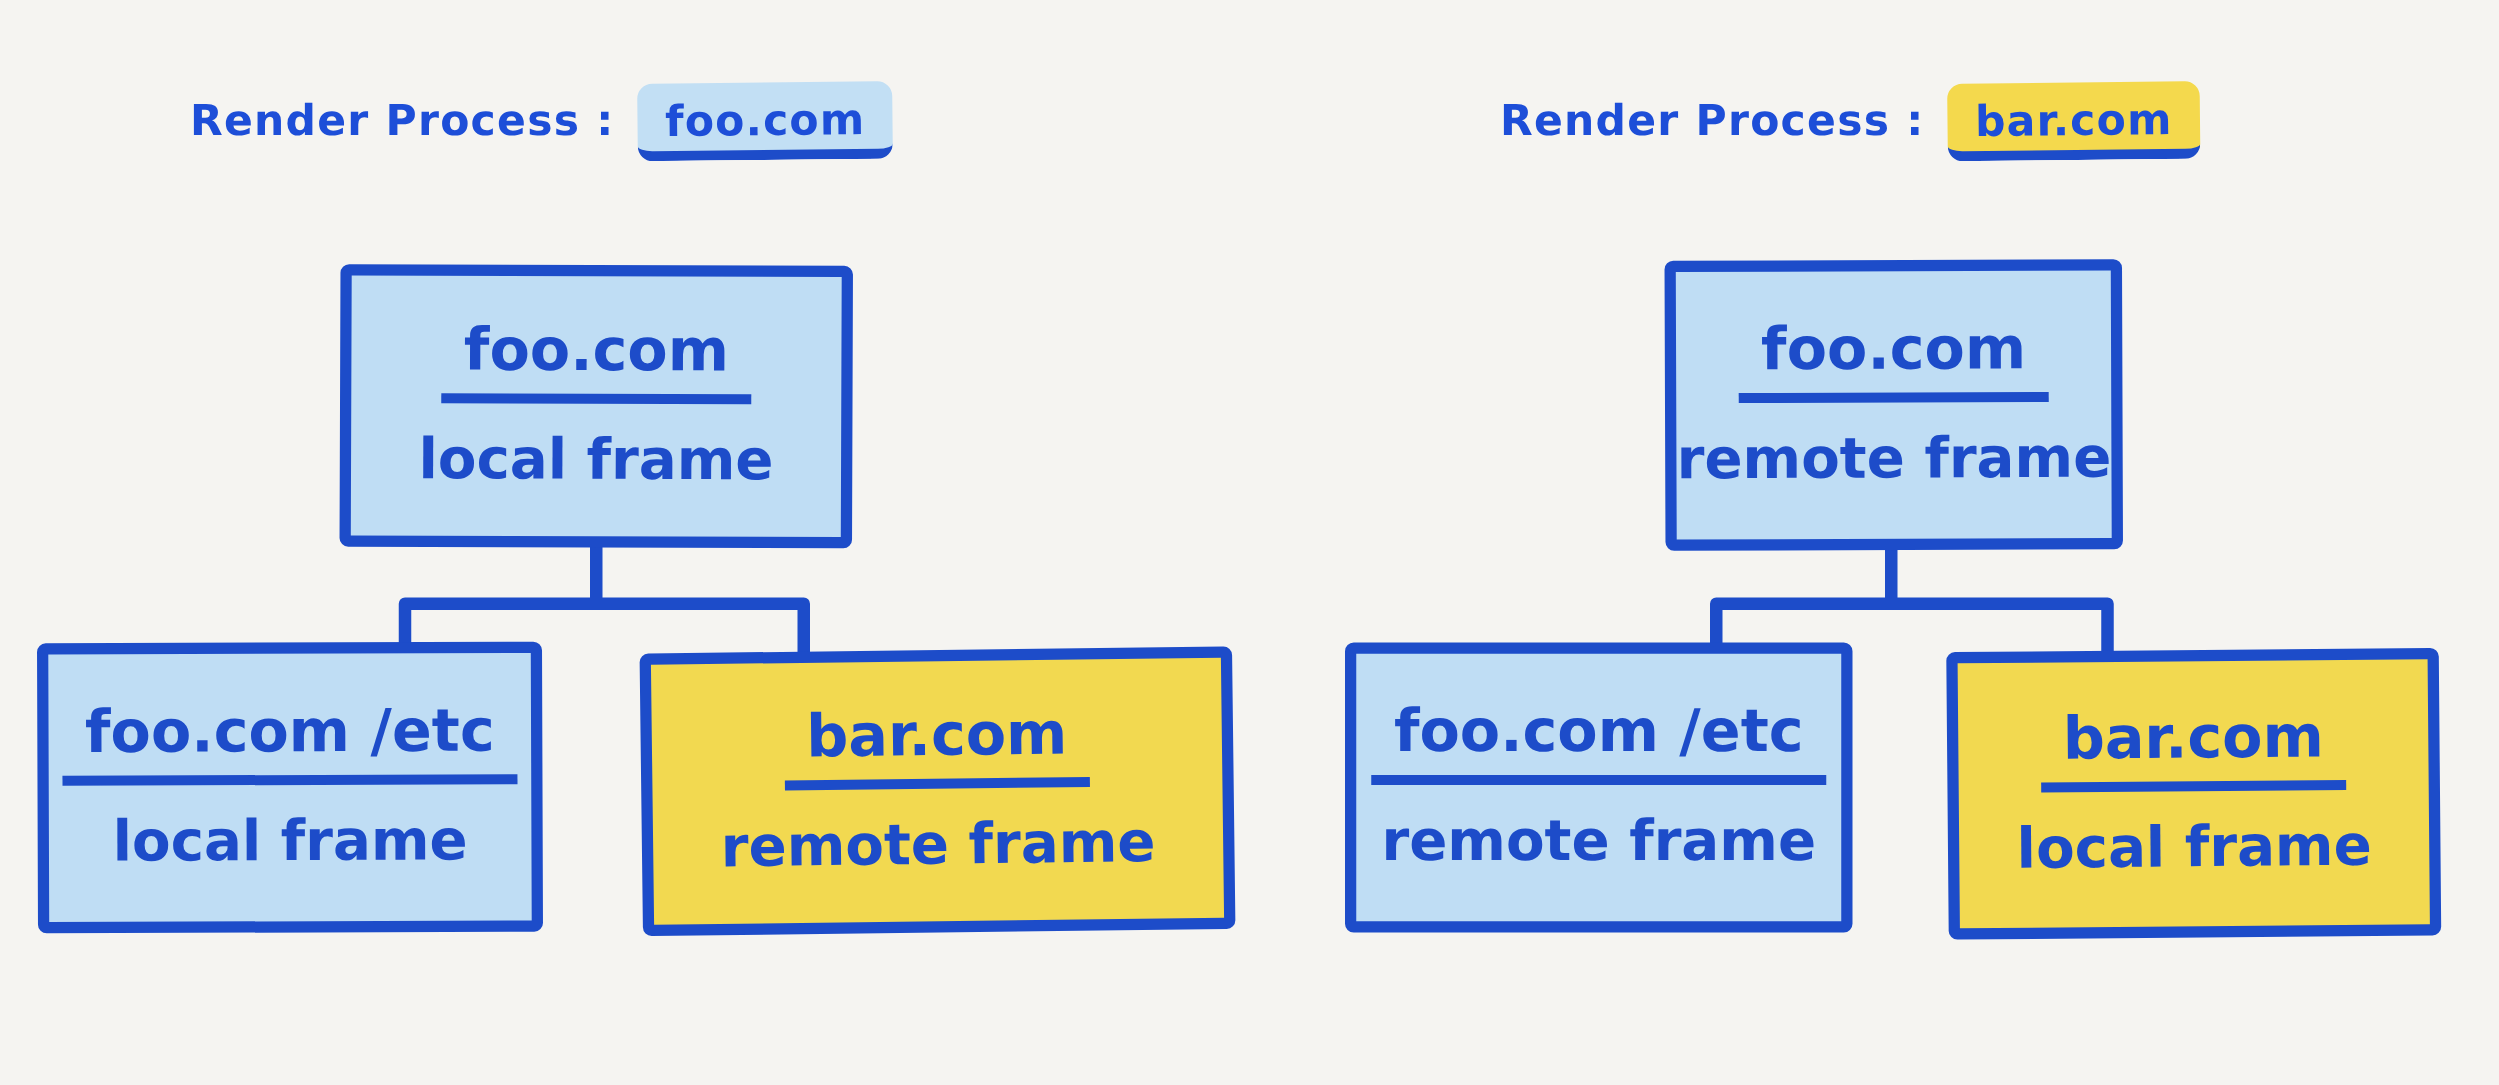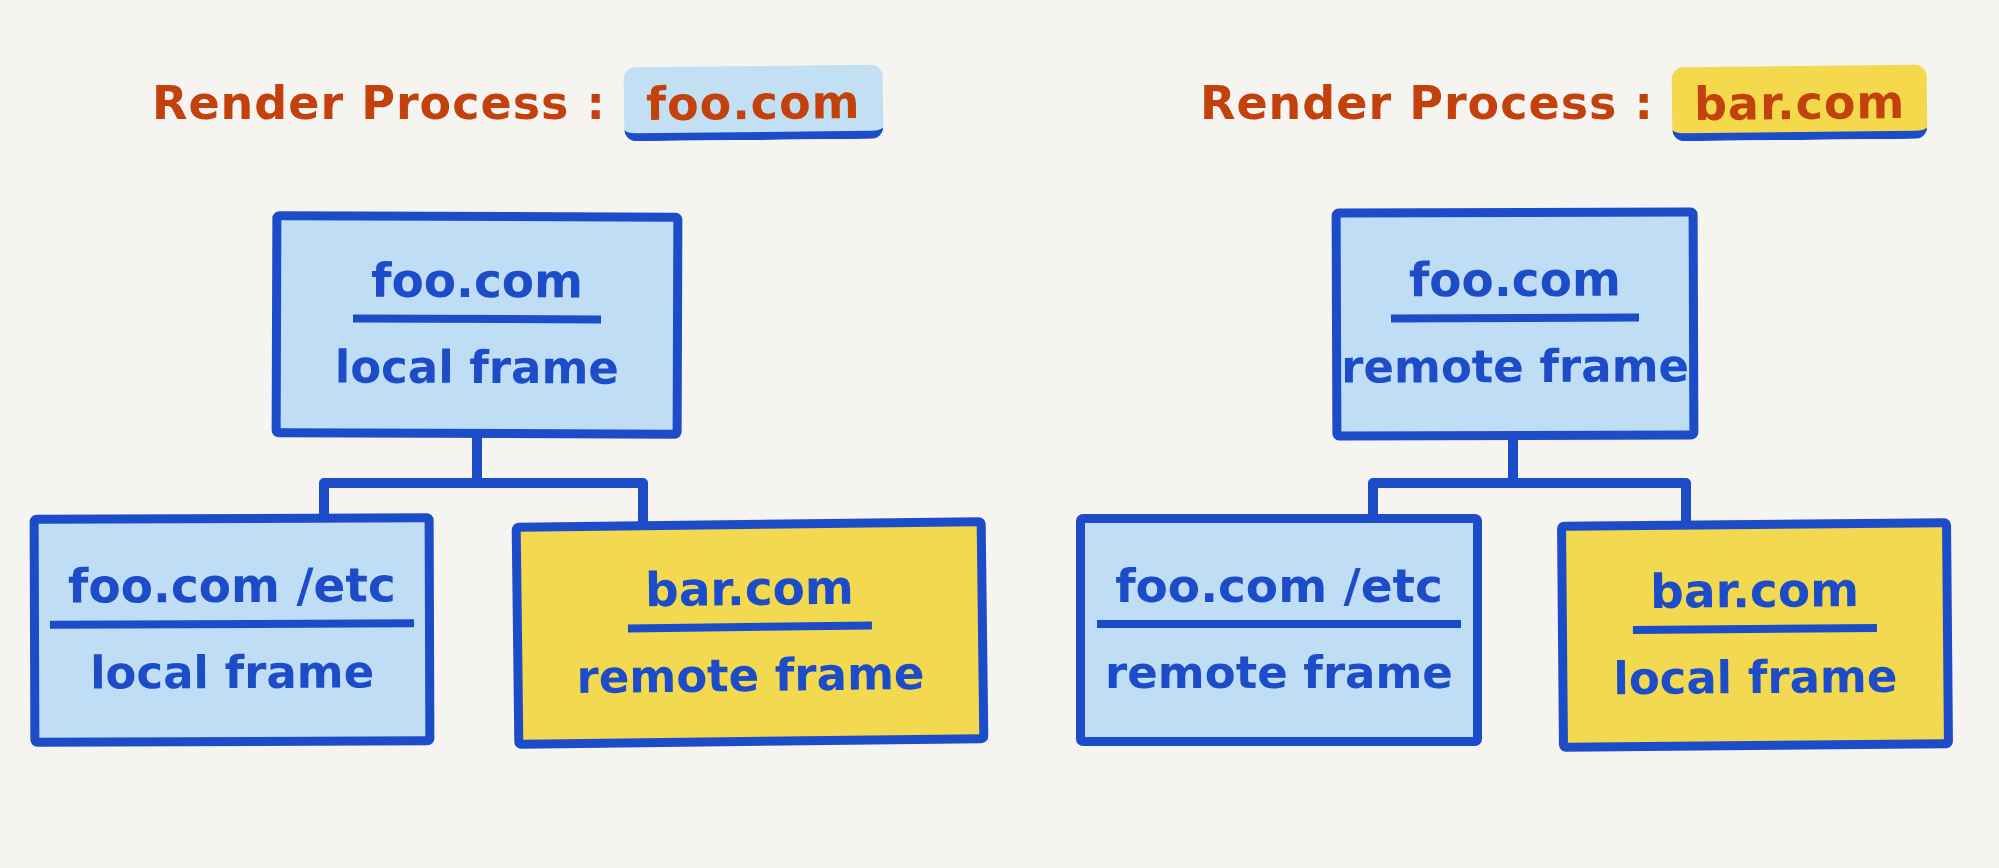--- a/index.html
+++ b/index.html
@@ -24,22 +24,22 @@
     stroke: #1d4cc9;
     stroke-width: 10;
     stroke-linecap: round;
     stroke-linejoin: round;
   }
   .title {
     position: absolute;
     display: flex;
     align-items: baseline;
     gap: 18px;
-    color: #c2410c;
-    font-size: 46px;
+    color: #1d4ed8;
+    font-size: 34px;
     font-weight: 700;
     letter-spacing: 1px;
     white-space: nowrap;
     justify-content: flex-end;
   }
   .title-left  { left: 152px; top: 66px; }
   .title-right { left: 1200px; top: 66px; }
   .hl {
     display: inline-block;
     line-height: 1.0;

